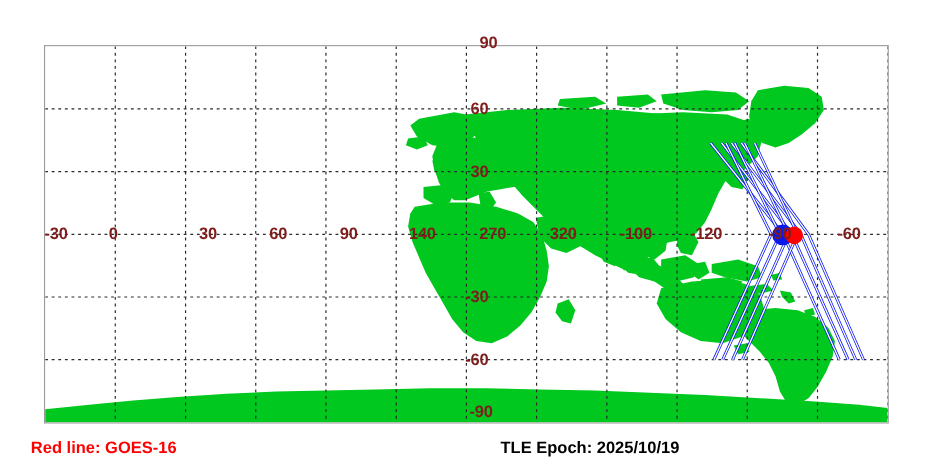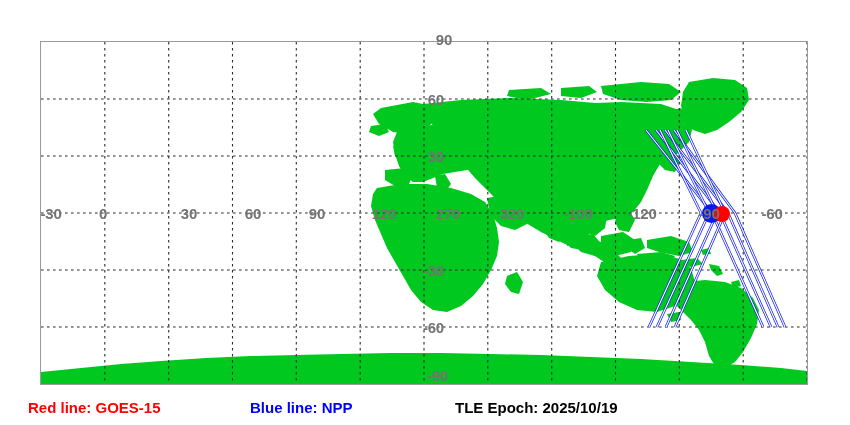--- a/index.html
+++ b/index.html
@@ -14,21 +14,21 @@
     border:1px solid #9a9a9a;background:#ffffff;box-sizing:border-box;
     overflow:hidden;
   }
   #map-svg{position:absolute;left:0;top:0;width:766px;height:342px;display:block;}
   .grid-line{stroke:#2b2b2b;stroke-width:1.1;stroke-dasharray:2.6,3.4;fill:none;}
   .land{fill:#00c81e;stroke:none;}
   .track-band{fill:none;stroke:#0a19e8;stroke-width:2.6;}
   .track-core{fill:none;stroke:#ffffff;stroke-width:1.2;}
   .axis-label{
     position:absolute;font-family:"Liberation Sans",sans-serif;
-    font-size:15px;font-weight:bold;color:#737373;
+    font-size:15px;font-weight:bold;color:#7f1d1d;
     white-space:nowrap;line-height:1;letter-spacing:-0.2px;text-align:right;
   }
   .lon-label{transform:translate(-50%,-50%);}
   .lat-label{transform:translate(-100%,-50%);}
   #legend{position:absolute;left:0;top:396px;width:850px;height:26px;}
   .legend-entry{
     position:absolute;font-family:"Liberation Sans",sans-serif;
     font-size:15px;font-weight:bold;white-space:nowrap;line-height:1;
   }
   #legend-red{left:28px;top:4px;color:#ff0000;}
@@ -148,36 +148,35 @@
     </svg>
 
     <div class="sat-marker" id="marker-npp" style="left:661px;top:162px;width:19px;height:19px;"></div>
     <div class="sat-marker" id="marker-goes" style="left:673px;top:164px;width:16px;height:16px;"></div>
 
     <span class="axis-label lon-label" style="left:10px;top:171px;">-30</span>
     <span class="axis-label lon-label" style="left:62px;top:171px;">0</span>
     <span class="axis-label lon-label" style="left:148px;top:171px;">30</span>
     <span class="axis-label lon-label" style="left:212px;top:171px;">60</span>
     <span class="axis-label lon-label" style="left:276px;top:171px;">90</span>
-    <span class="axis-label lon-label" style="left:343px;top:171px;">120</span>
+    <span class="axis-label lon-label" style="left:343px;top:171px;">140</span>
     <span class="axis-label lon-label" style="left:407px;top:171px;">270</span>
     <span class="axis-label lon-label" style="left:471px;top:171px;">320</span>
     <span class="axis-label lon-label" style="left:537px;top:171px;">-100</span>
     <span class="axis-label lon-label" style="left:601px;top:171px;">-120</span>
     <span class="axis-label lon-label" style="left:668px;top:171px;">-90</span>
     <span class="axis-label lon-label" style="left:731px;top:171px;">-60</span>
 
     <span class="axis-label lat-label" style="left:403px;top:57px;">60</span>
     <span class="axis-label lat-label" style="left:403px;top:114px;">30</span>
     <span class="axis-label lat-label" style="left:403px;top:228px;">-30</span>
     <span class="axis-label lat-label" style="left:403px;top:285px;">-60</span>
     <span class="axis-label lat-label" style="left:407px;top:333px;">-90</span>
   </div>
 
   <span class="axis-label lon-label" style="left:444px;top:39px;">90</span>
 
   <div id="legend">
-    <span class="legend-entry" id="legend-red">Red line: GOES-15</span>
-    <span class="legend-entry" id="legend-blue">Blue line: NPP</span>
+    <span class="legend-entry" id="legend-red">Red line: GOES-16</span>
     <span class="legend-entry" id="legend-epoch">TLE Epoch: 2025/10/19</span>
   </div>
 
 </div>
 
 </body></html>

